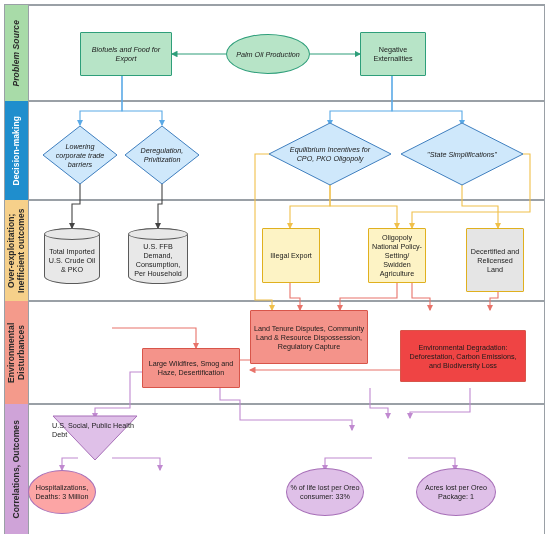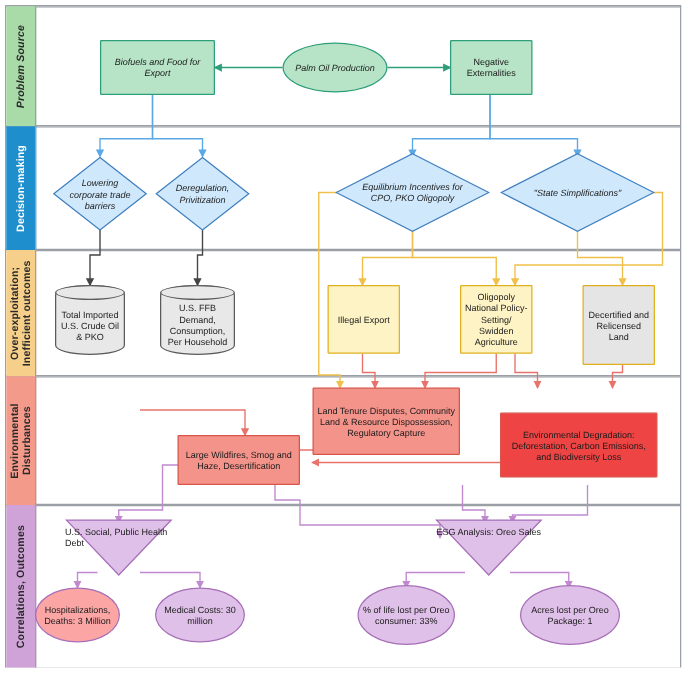--- a/index.html
+++ b/index.html
@@ -334,34 +334,25 @@
     <span>Large Wildfires, Smog and Haze, Desertification</span>
   </div>
 
   <div class="tri-wrap" style="left:52px;top:415px;width:86px;height:46px;">
     <svg width="86" height="46" viewBox="0 0 86 46">
       <polygon points="1,1 85,1 43,45" fill="#dfc0e8" stroke="#a76fb8" stroke-width="1"></polygon>
     </svg>
     <div class="tri-text" style="padding-top:6px;">U.S. Social, Public Health Debt</div>
   </div>
 
-  <div class="tri-wrap" style="left:348px;top:415px;width:86px;height:46px;">
-    <svg width="86" height="46" viewBox="0 0 86 46">
-      <polygon points="1,1 85,1 43,45" fill="#dfc0e8" stroke="#a76fb8" stroke-width="1"></polygon>
-    </svg>
-    <div class="tri-text" style="padding-top:6px;">ESG Analysis: Oreo Sales</div>
-  </div>
 
   <div class="node ellipse" style="left:28px;top:470px;width:68px;height:44px;background:#fca5a5;border:1px solid #a76fb8;">
     <span>Hospitalizations, Deaths: 3 Million</span>
   </div>
 
-  <div class="node ellipse" style="left:124px;top:470px;width:72px;height:44px;background:#dfc0e8;border:1px solid #a76fb8;">
-    <span>Medical Costs: 30 million</span>
-  </div>
 
   <div class="node ellipse" style="left:286px;top:468px;width:78px;height:48px;background:#dfc0e8;border:1px solid #a76fb8;">
     <span>% of life lost per Oreo consumer: 33%</span>
   </div>
 
   <div class="node ellipse" style="left:416px;top:468px;width:80px;height:48px;background:#dfc0e8;border:1px solid #a76fb8;justify-content:center;">
     <span>Acres lost per Oreo Package: 1</span>
   </div>
 
 </div>

